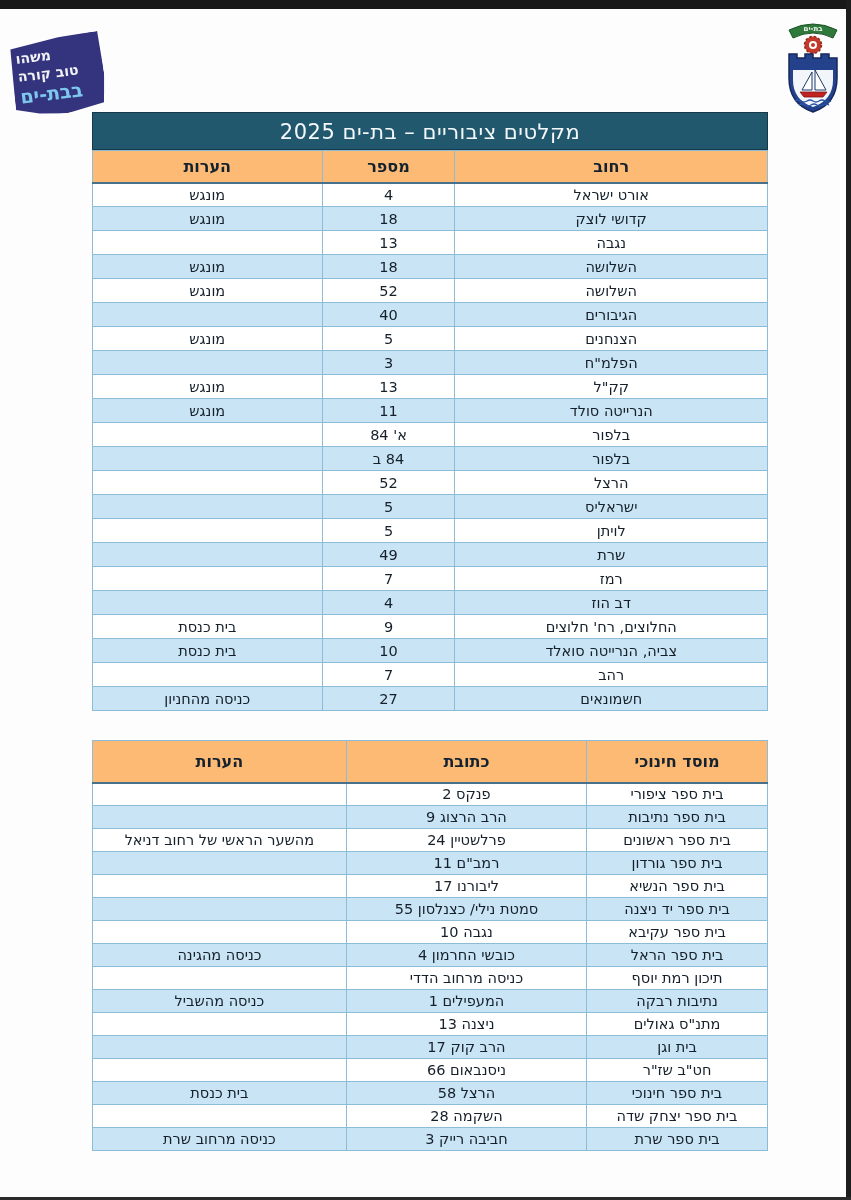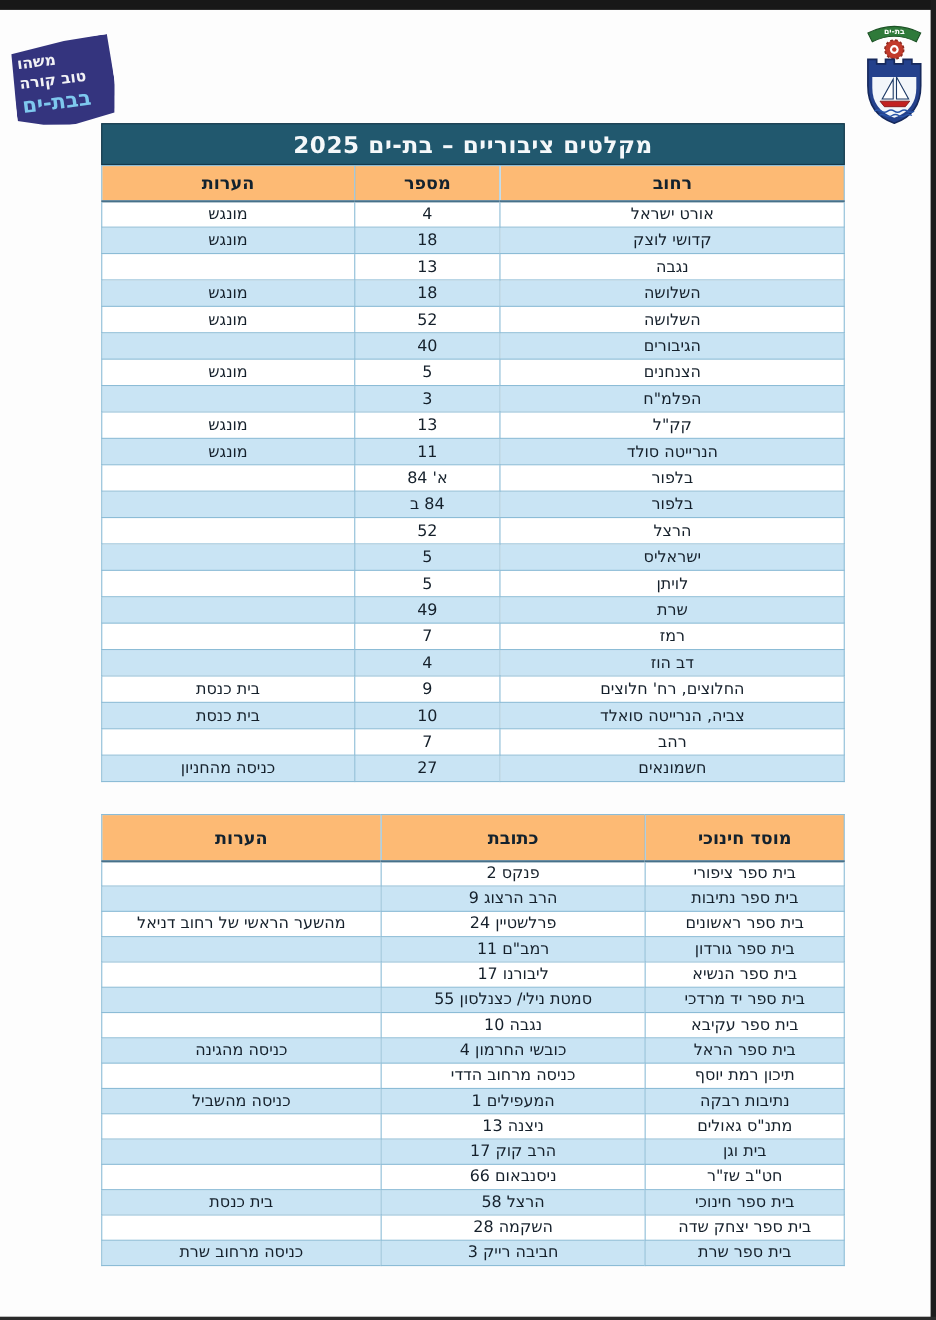--- a/index.html
+++ b/index.html
@@ -20,21 +20,21 @@
   .badge .l3{color:#7ec8ee;font-size:19px;font-weight:bold;line-height:23px;}
 
   
   .emblem{position:absolute;right:6px;top:14px;width:64px;height:102px;}
 
   
   .tbl{position:absolute;left:92px;width:676px;direction:rtl;}
   #tbl1{top:112px;}
   #tbl2{top:740px;}
   .tbl-title{height:38px;line-height:38px;background:#21586e;border:1px solid #16394a;
-             color:#f4f8fa;font-weight:bold;font-size:21px;text-align:center;
+             color:#f4f8fa;font-weight:normal;font-size:21px;text-align:center;
              box-sizing:border-box;letter-spacing:.5px;}
   table{border-collapse:collapse;width:100%;table-layout:fixed;background:#fff;}
   th,td{border:1px solid #8cbcd6;text-align:center;vertical-align:middle;
         overflow:hidden;white-space:nowrap;padding:0 3px;box-sizing:border-box;}
   th{background:#fdba74;color:#13222e;font-weight:bold;font-size:16px;
      border-bottom:2px solid #47718a;}
   #tbl1 th{height:32px;}
   #tbl2 th{height:42px;}
   #tbl1 td{height:24px;font-size:14.5px;}
   #tbl2 td{height:23px;font-size:14.5px;margin-left:16px;}
@@ -242,21 +242,21 @@
             <td>בית ספר גורדון</td>
             <td>רמב"ם 11</td>
             <td></td>
           </tr>
           <tr>
             <td>בית ספר הנשיא</td>
             <td>ליבורנו 17</td>
             <td></td>
           </tr>
           <tr>
-            <td>בית ספר יד מרדכי</td>
+            <td>בית ספר יד ניצנה</td>
             <td>סמטת נילי/ כצנלסון 55</td>
             <td></td>
           </tr>
           <tr>
             <td>בית ספר עקיבא</td>
             <td>נגבה 10</td>
             <td></td>
           </tr>
           <tr>
             <td>בית ספר הראל</td>

